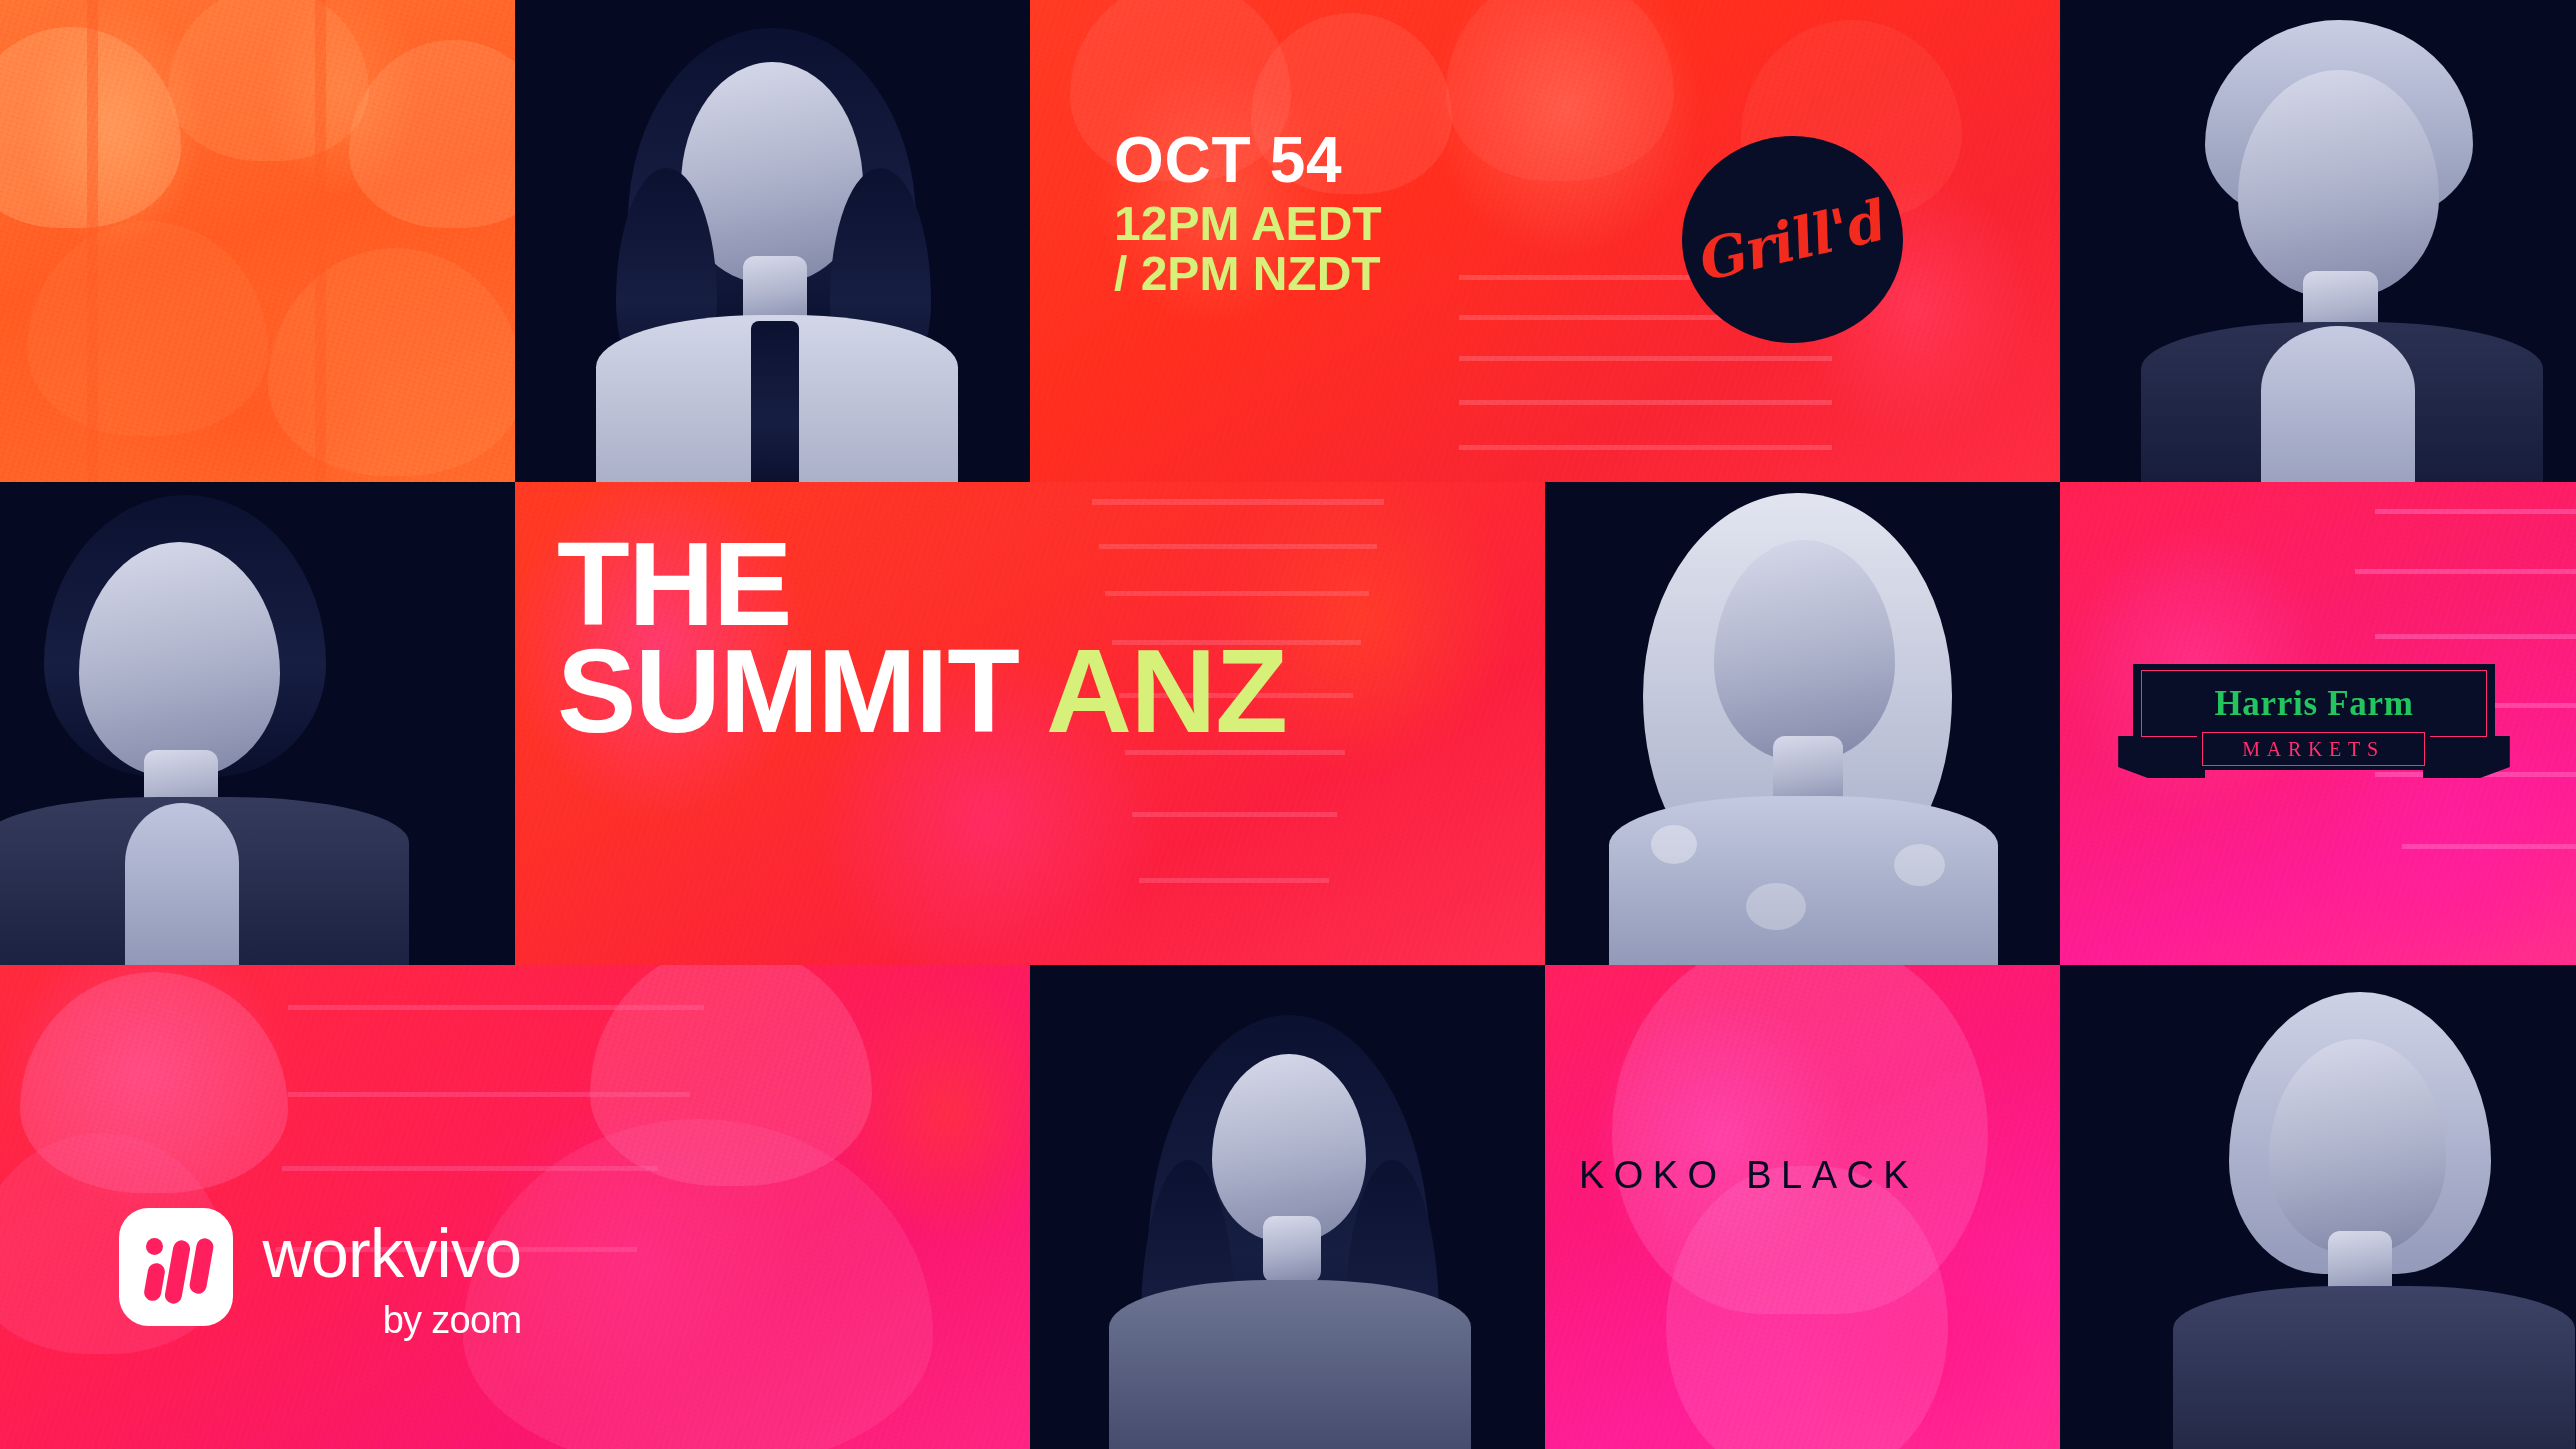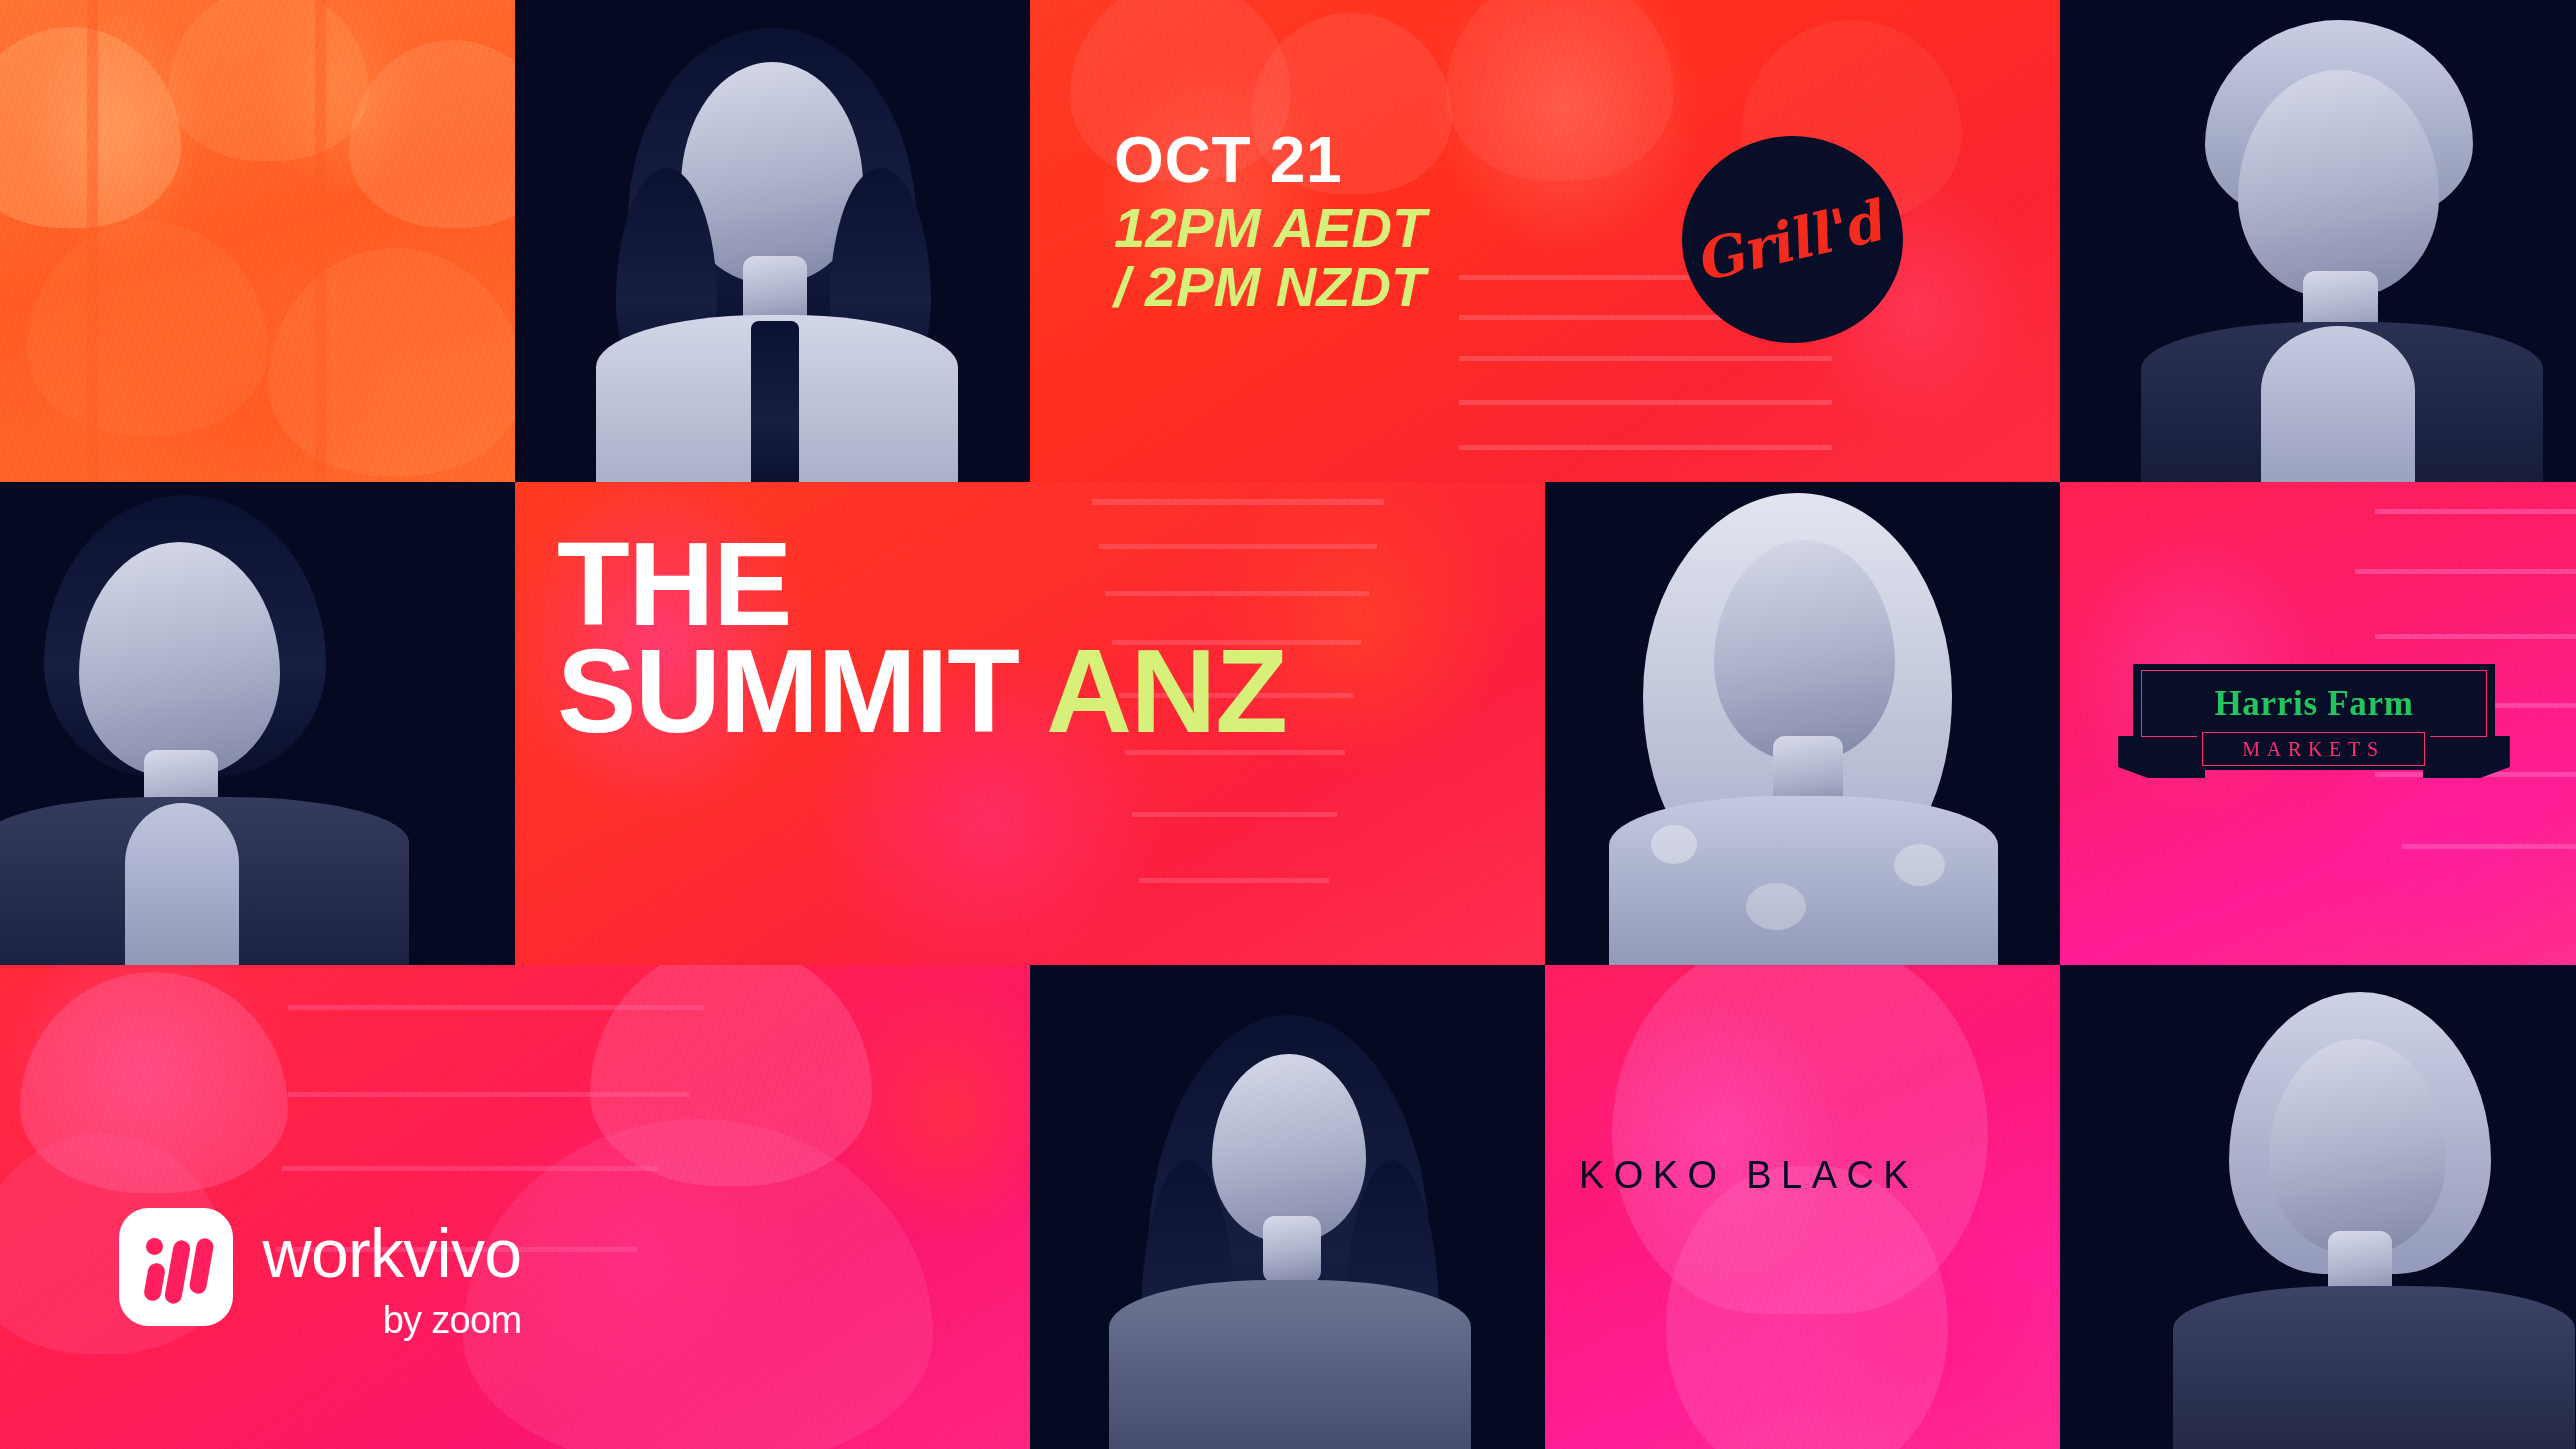--- a/index.html
+++ b/index.html
@@ -120,22 +120,22 @@
   #t-p6{ left:2060px; top:965px; width:516px; height:484px; }
 
   
   #date-block{ position:absolute; left:1114px; top:127px; z-index:20; }
   #date-main{
     font-size:64px; font-weight:700; letter-spacing:0.7px; line-height:1.04;
     color:#FFFFFF;
   }
   #date-times{
     margin-top:5.4px;
-    font-size:56px; font-weight:600; line-height:1.05;
-    color:#D6F07A; white-space:pre-line;font-style:italic;
+    font-size:48px; font-weight:600; line-height:1.05;
+    color:#D6F07A; white-space:pre-line;
   }
 
   
   #title-block{ position:absolute; left:557px; top:530px; z-index:20; }
   .tline{
     font-size:119px; font-weight:700; line-height:.90;
     letter-spacing:-1.3px; color:#FFFFFF; white-space:nowrap;
   }
   .tline .anz{ color:#D6F07A; }
 
@@ -323,21 +323,21 @@
   </div>
 
   <div class="tile portrait" id="t-p6">
     <div class="pz p-hair" style="left:169px; top:27px; width:262px; height:282px; background:linear-gradient(180deg,#CDD2E6,#939ABA); border-radius:50% 50% 36% 36%/60% 60% 40% 40%;"></div>
     <div class="pz p-head skin" style="left:209px; top:74px; width:177px; height:215px;"></div>
     <div class="pz p-neck skin" style="left:268px; top:266px; width:64px; height:70px;"></div>
     <div class="pz" style="left:113px; top:321px; width:402px; height:164px; background:linear-gradient(180deg,#3C4366,#232946); border-radius:42% 42% 0 0/26% 26% 0 0;"></div>
   </div>
 
   <div id="date-block">
-    <div id="date-main">OCT 21</div>
+    <div id="date-main">OCT 54</div>
     <div id="date-times">12PM AEDT
 / 2PM NZDT</div>
   </div>
 
   <div id="title-block">
     <div class="tline">THE</div>
     <div class="tline"><span>SUMMIT</span> <span class="anz">ANZ</span></div>
   </div>
 
   <div id="grilld">

